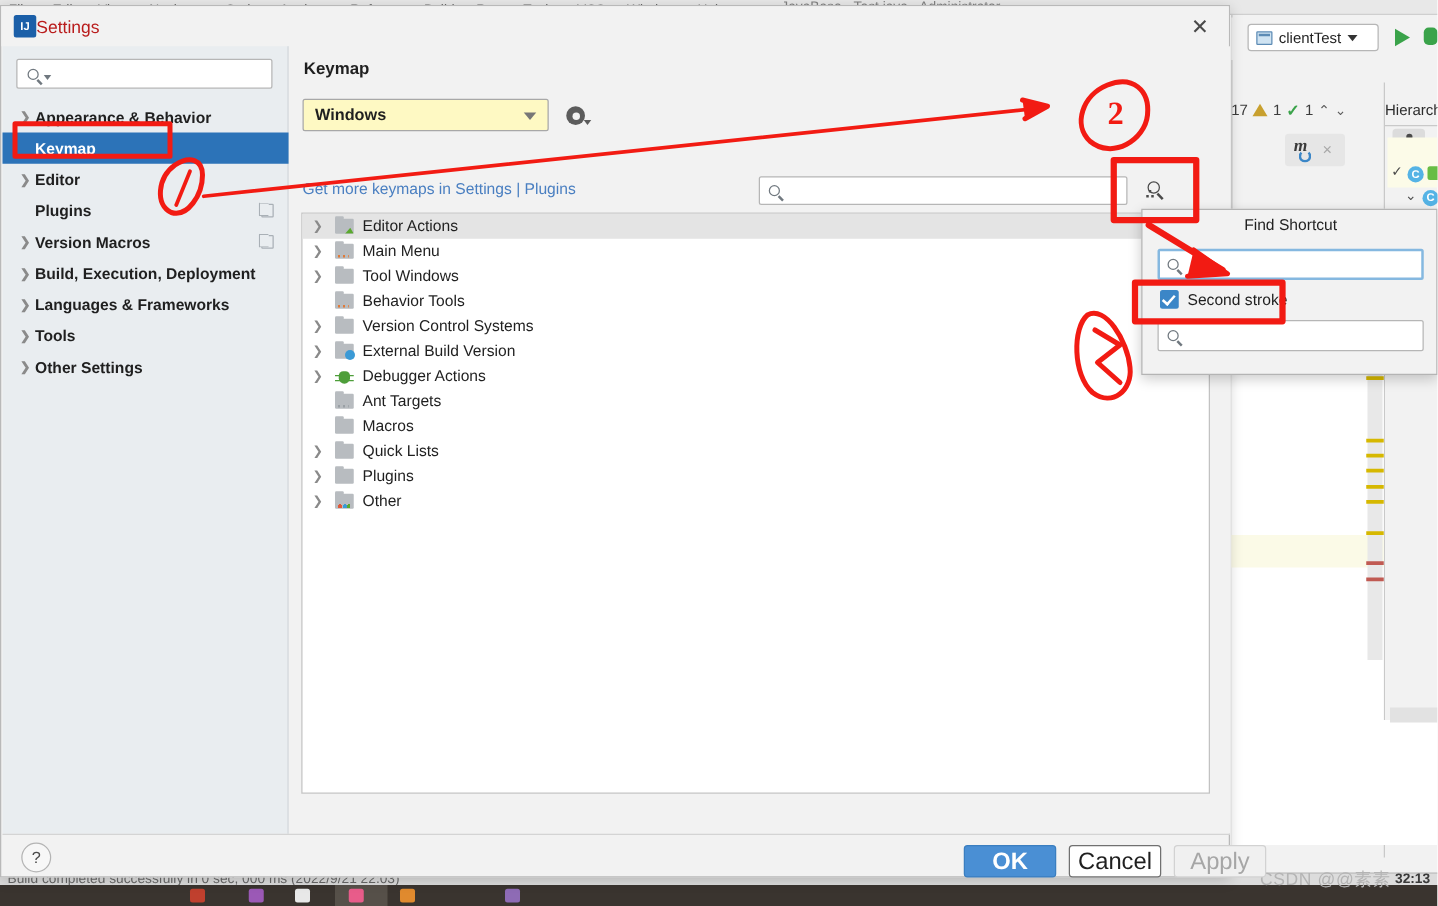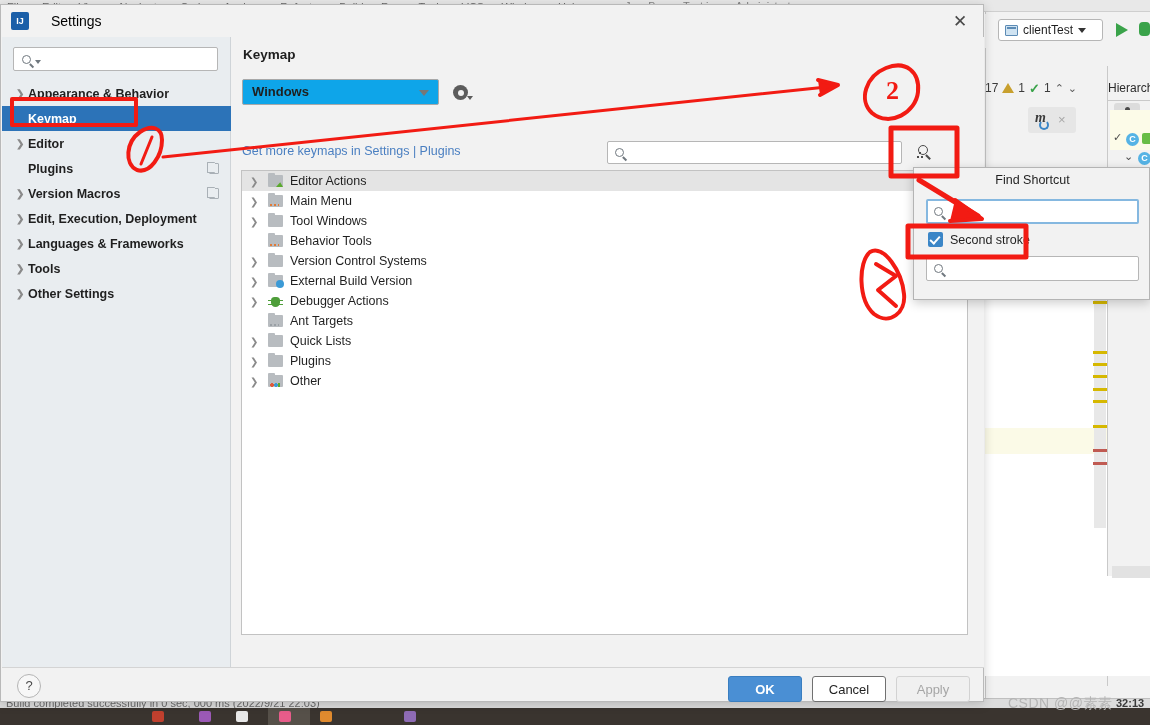--- a/index.html
+++ b/index.html
@@ -195,21 +195,21 @@
   }
   .ij-logo {
     width: 18px; height: 18px; margin-left: 10px; background: #1b5fa8;
     border-radius: 2px; position: relative; flex: 0 0 auto;
   }
   .ij-logo:after {
     content: "IJ"; position: absolute; left: 0; top: 0; width: 18px; height: 18px;
     color: #fff; font-size: 9px; font-weight: bold; text-align: center; line-height: 18px;
     font-family: "Liberation Sans", sans-serif;
   }
-  .dlg-title { margin-left: 22px; font-size: 14px; color: #000000; }
+  .dlg-title { margin-left: 0; font-size: 14px; color: #b91c1c; }
   .dlg-close {
     position: absolute; right: 8px; top: 6px; width: 30px; height: 22px;
     color: #4a4a4a; font-size: 17px; text-align: center; line-height: 22px;
     cursor: default;
   }
 
   .dlg-left {
     position: absolute; left: 1px; top: 32px; width: 229px; height: 630px;
     background: #e9edf0; border-right: 1px solid #cfd4d8;
   }
@@ -257,39 +257,39 @@
     position: absolute; left: 16px; top: 669px; width: 24px; height: 24px;
     border: 1px solid #b4b4b4; border-radius: 50%; background: #f7f7f7;
     text-align: center; line-height: 22px; font-size: 13px; color: #4a4a4a;
   }
   .dlg-footer-sep {
     position: absolute; left: 1px; top: 662px; width: 982px; height: 1px;
     background: #d4d4d4;
   }
   .btn {
     position: absolute; top: 671px; height: 26px; border-radius: 3px;
-    font-size: 13px; text-align: center; line-height: 25px; cursor: default;
+    font-size: 19px; text-align: center; line-height: 25px; cursor: default; margin-left: 43px;
   }
   .btn-ok {
     left: 727px; width: 74px; background: #4a8fd4; border: 1px solid #3a7ec0;
     color: #ffffff; font-weight: bold;
   }
   .btn-cancel {
     left: 811px; width: 74px; background: #ffffff; border: 1px solid #707070; color: #1f1f1f;
   }
   .btn-apply {
     left: 895px; width: 74px; background: #f0f0f0; border: 1px solid #d2d2d2; color: #a6a6a6;
   }
 
   
   .pane { position: absolute; left: 230px; top: 32px; width: 753px; height: 630px; background: #f2f2f2; }
   .pane-title { position: absolute; left: 12px; top: 10px; font-size: 13.5px; font-weight: bold; color: #1f1f1f; }
   .keymap-select {
     position: absolute; left: 11px; top: 42px; width: 197px; height: 26px;
-    background: #0ea5e9; border: 1px solid #a8a8a8; border-radius: 2px;
+    background: #fef9c3; border: 1px solid #a8a8a8; border-radius: 2px;
   }
   .keymap-select .val {
     position: absolute; left: 9px; top: 4px; font-size: 13px; font-weight: bold; color: #1f1f1f;
   }
   .keymap-select .arr {
     position: absolute; right: 9px; top: 10px; width: 0; height: 0;
     border-left: 5px solid transparent; border-right: 5px solid transparent;
     border-top: 6px solid #777;
   }
   .gear {
@@ -568,21 +568,21 @@
           <span>Plugins</span>
           <span class="sb-copy-icon"></span>
         </div>
         <div class="sb-item">
           <span class="sb-arrow">❯</span>
           <span>Version Macros</span>
           <span class="sb-copy-icon"></span>
         </div>
         <div class="sb-item">
           <span class="sb-arrow">❯</span>
-          <span>Edit, Execution, Deployment</span>
+          <span>Build, Execution, Deployment</span>
         </div>
         <div class="sb-item">
           <span class="sb-arrow">❯</span>
           <span>Languages &amp; Frameworks</span>
         </div>
         <div class="sb-item">
           <span class="sb-arrow">❯</span>
           <span>Tools</span>
         </div>
         <div class="sb-item">
@@ -683,20 +683,25 @@
         <span class="leg" style="left:11px;top:9px;"></span>
       </span>
       <span>Debugger Actions</span>
     </div>
     <div class="tree-row">
       <span class="tw"></span>
       <span class="folder gray-dots"></span>
       <span>Ant Targets</span>
     </div>
     <div class="tree-row">
+      <span class="tw"></span>
+      <span class="folder"></span>
+      <span>Macros</span>
+    </div>
+    <div class="tree-row">
       <span class="tw">❯</span>
       <span class="folder"></span>
       <span>Quick Lists</span>
     </div>
     <div class="tree-row">
       <span class="tw">❯</span>
       <span class="folder"></span>
       <span>Plugins</span>
     </div>
     <div class="tree-row">

